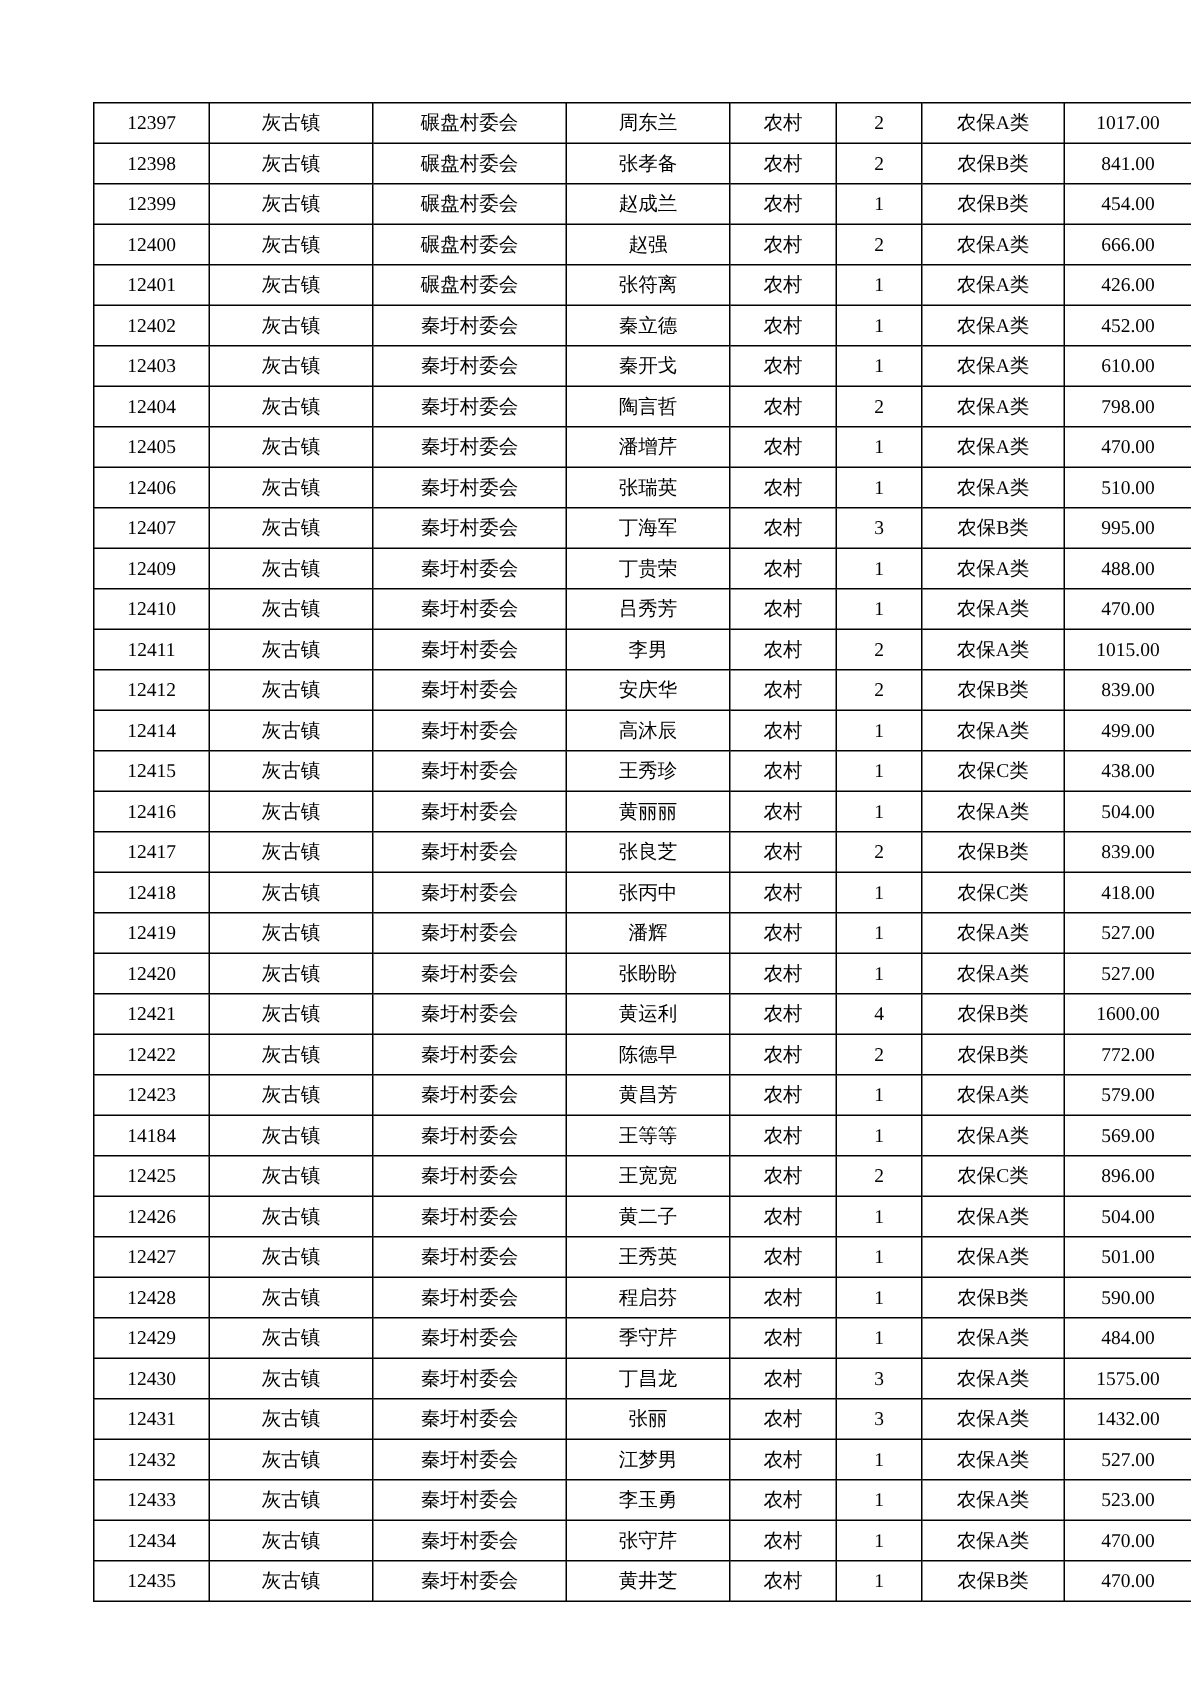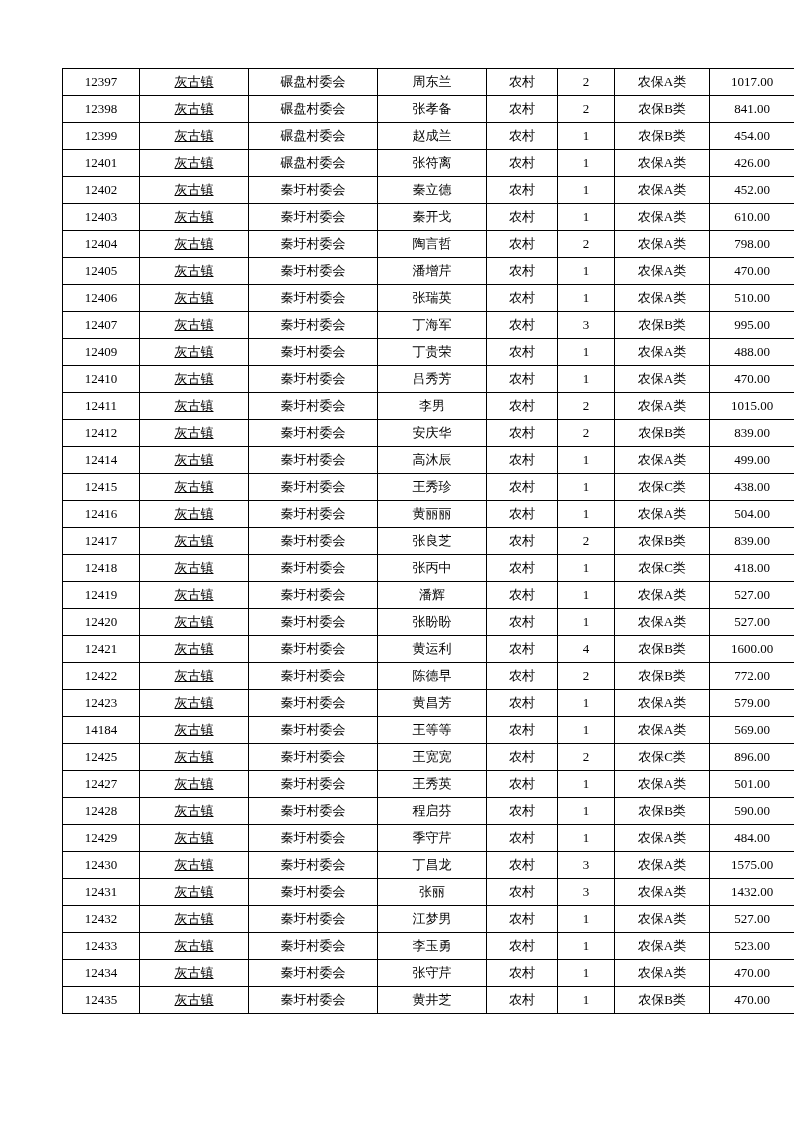--- a/index.html
+++ b/index.html
@@ -31,21 +31,21 @@
     height: 26px;
     line-height: 26px;
     padding: 0 2px;
     text-align: center;
     vertical-align: middle;
     font-size: 13px;
     white-space: nowrap;
     overflow: hidden;
   }
   td.c-id      { width: 72px; }
-  td.c-town    { width: 104px; text-decoration: underline; }
+  td.c-town    { width: 104px; }
   td.c-village { width: 124px; }
   td.c-name    { width: 104px; }
   td.c-type    { width: 66px; }
   td.c-count   { width: 52px; }
   td.c-cat     { width: 90px; }
   td.c-amount  { width: 80px; }
 
   td.c-amount, td.c-id, td.c-count {
     font-family: "Liberation Serif", "DejaVu Serif", serif;
   }
@@ -80,20 +80,30 @@
           <td class="c-id">12399</td>
           <td class="c-town">灰古镇</td>
           <td class="c-village">碾盘村委会</td>
           <td class="c-name">赵成兰</td>
           <td class="c-type">农村</td>
           <td class="c-count">1</td>
           <td class="c-cat">农保B类</td>
           <td class="c-amount">454.00</td>
         </tr>
         <tr>
+          <td class="c-id">12400</td>
+          <td class="c-town">灰古镇</td>
+          <td class="c-village">碾盘村委会</td>
+          <td class="c-name">赵强</td>
+          <td class="c-type">农村</td>
+          <td class="c-count">2</td>
+          <td class="c-cat">农保A类</td>
+          <td class="c-amount">666.00</td>
+        </tr>
+        <tr>
           <td class="c-id">12401</td>
           <td class="c-town">灰古镇</td>
           <td class="c-village">碾盘村委会</td>
           <td class="c-name">张符离</td>
           <td class="c-type">农村</td>
           <td class="c-count">1</td>
           <td class="c-cat">农保A类</td>
           <td class="c-amount">426.00</td>
         </tr>
         <tr>
@@ -308,20 +318,30 @@
         </tr>
         <tr>
           <td class="c-id">12425</td>
           <td class="c-town">灰古镇</td>
           <td class="c-village">秦圩村委会</td>
           <td class="c-name">王宽宽</td>
           <td class="c-type">农村</td>
           <td class="c-count">2</td>
           <td class="c-cat">农保C类</td>
           <td class="c-amount">896.00</td>
+        </tr>
+        <tr>
+          <td class="c-id">12426</td>
+          <td class="c-town">灰古镇</td>
+          <td class="c-village">秦圩村委会</td>
+          <td class="c-name">黄二子</td>
+          <td class="c-type">农村</td>
+          <td class="c-count">1</td>
+          <td class="c-cat">农保A类</td>
+          <td class="c-amount">504.00</td>
         </tr>
         <tr>
           <td class="c-id">12427</td>
           <td class="c-town">灰古镇</td>
           <td class="c-village">秦圩村委会</td>
           <td class="c-name">王秀英</td>
           <td class="c-type">农村</td>
           <td class="c-count">1</td>
           <td class="c-cat">农保A类</td>
           <td class="c-amount">501.00</td>

